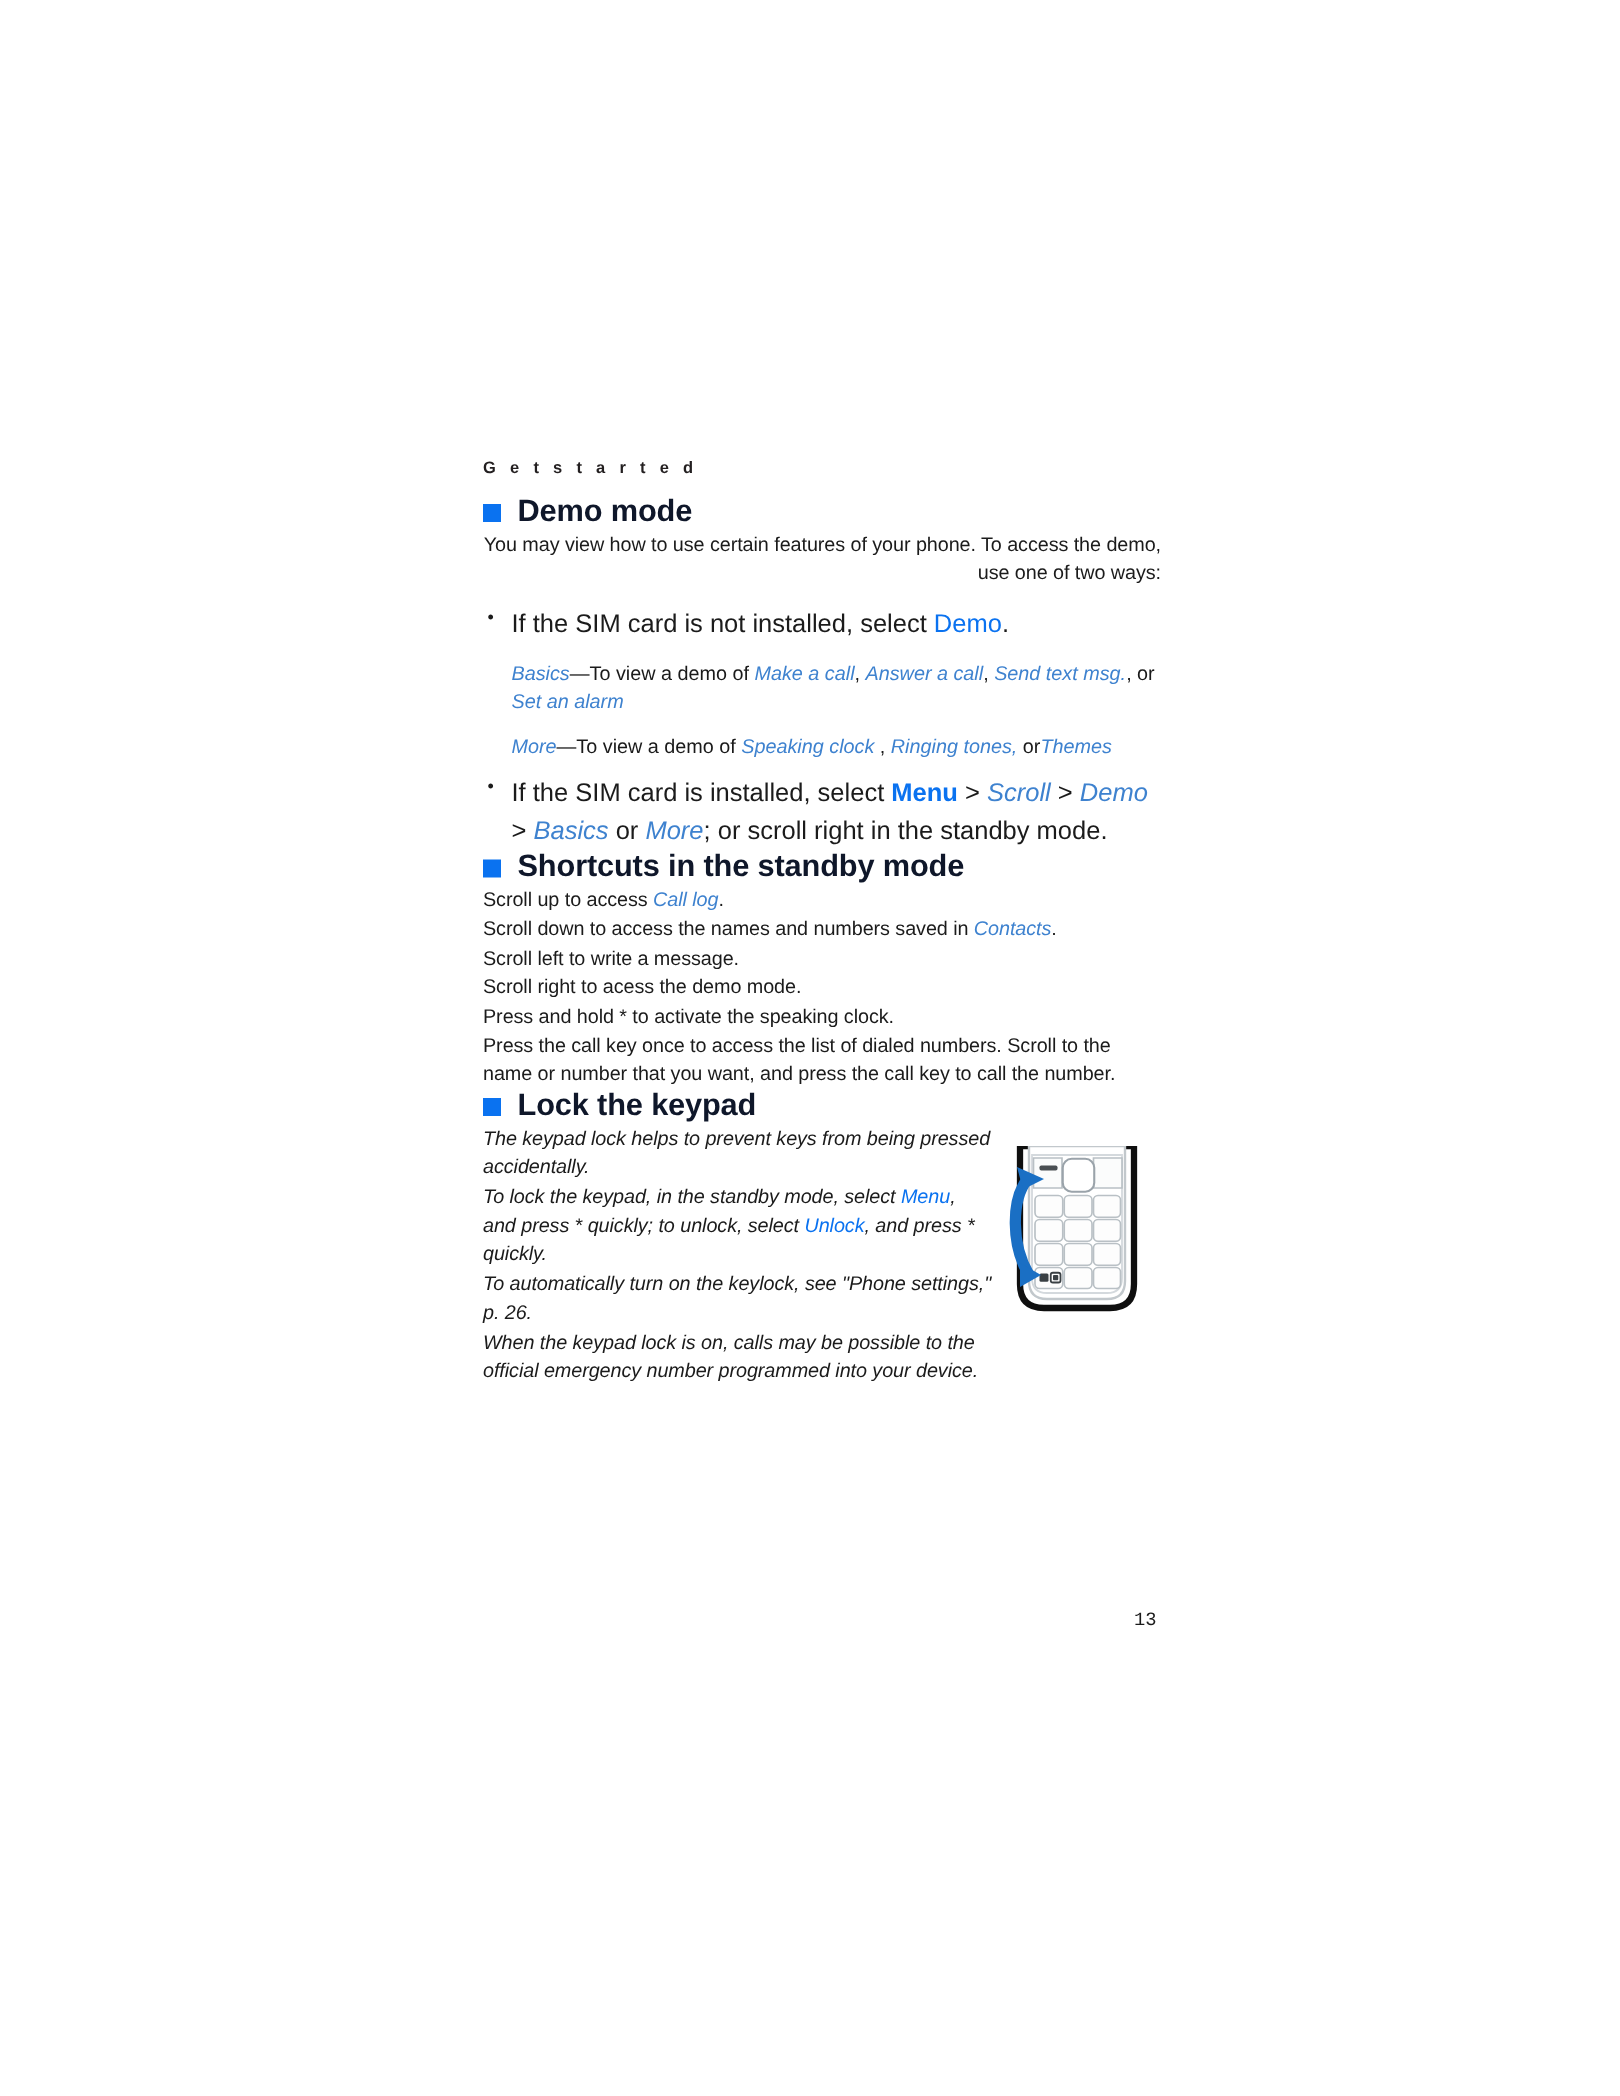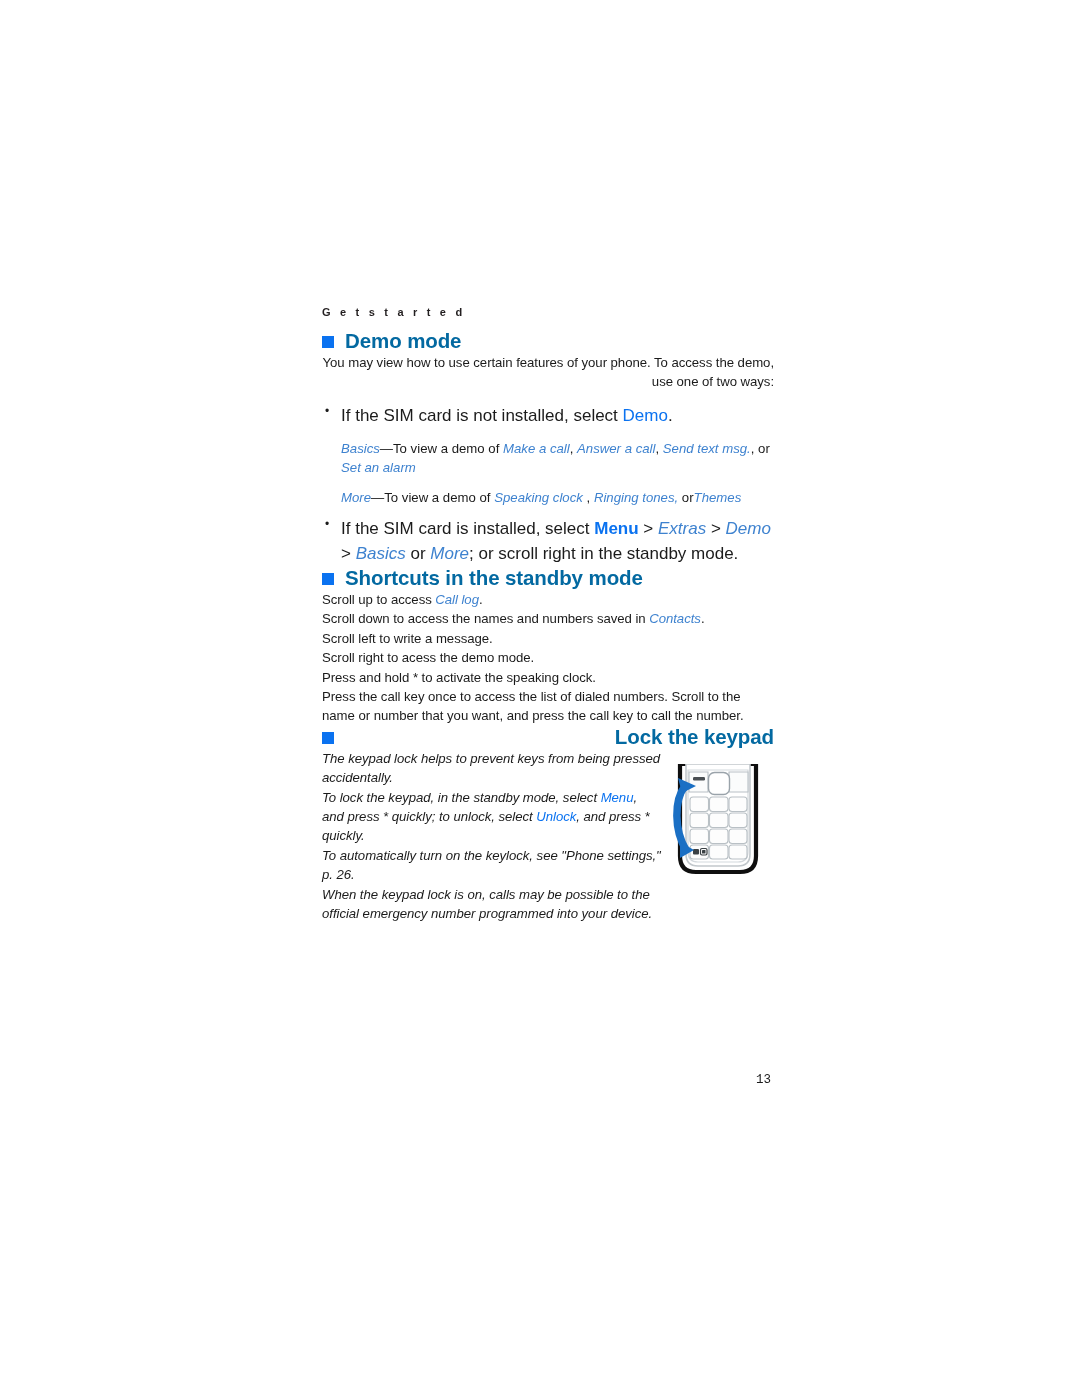--- a/index.html
+++ b/index.html
@@ -44,40 +44,40 @@
     top: 330px;
     width: 452px;
   }
 
   
   h2.sec-heading {
     margin: 0;
     padding: 0;
     font-size: 20.5px;
     font-weight: 600;
-    color: #0369a1;
+    color: #0f172a;
     line-height: 1.12;
     display: flex;
     align-items: center;
     letter-spacing: -0.1px;
   }
   h2.sec-heading .sq {
     display: inline-block;
     width: 12px;
     height: 12px;
     background: #0a72f0;
     margin-right: 11px;
     flex: 0 0 auto;
     position: relative;
     top: 1px;
   }
 
   .h-demo      { margin-top: 0px; }
   .h-shortcuts { margin-top: 35px; text-align: center; }
-  .h-lock      { margin-top: 40px; justify-content: space-between; }
+  .h-lock      { margin-top: 40px; }
 
   
   p.body {
     margin: 0;
     padding: 0;
     font-size: 13.2px;
     line-height: 1.47;
     color: #1b1b1b;
     letter-spacing: -0.05px;
   }
@@ -173,21 +173,21 @@
 
       <div class="sub-para">
         <span class="it-blue">Basics</span><span>—To view a demo of </span><span class="it-blue">Make a call</span><span>, </span><span class="it-blue">Answer a call</span><span>, </span><span class="it-blue">Send text msg.</span><span>, </span><span>or </span><span class="it-blue">Set an alarm</span>
       </div>
 
       <div class="sub-para">
         <span class="it-blue">More</span><span>—To view a demo of </span><span class="it-blue">Speaking clock </span><span>, </span><span class="it-blue">Ringing tones,</span><span> or</span><span class="it-blue">Themes</span>
       </div>
 
       <li class="b2">
-        <span>If the SIM card is installed, select </span><span class="blue-b">Menu</span><span> &gt; </span><span class="it-blue">Extras</span><span> &gt; </span><span class="it-blue">Demo</span><span> &gt; </span><span class="it-blue">Basics</span><span> or </span><span class="it-blue">More</span><span>; or scroll right in the standby mode.</span>
+        <span>If the SIM card is installed, select </span><span class="blue-b">Menu</span><span> &gt; </span><span class="it-blue">Scroll</span><span> &gt; </span><span class="it-blue">Demo</span><span> &gt; </span><span class="it-blue">Basics</span><span> or </span><span class="it-blue">More</span><span>; or scroll right in the standby mode.</span>
       </li>
 
     </ul>
 
     <h2 class="sec-heading h-shortcuts">
       <span class="sq"></span>
       <span>Shortcuts in the standby mode</span>
     </h2>
 
     <p class="body gap-tight">

